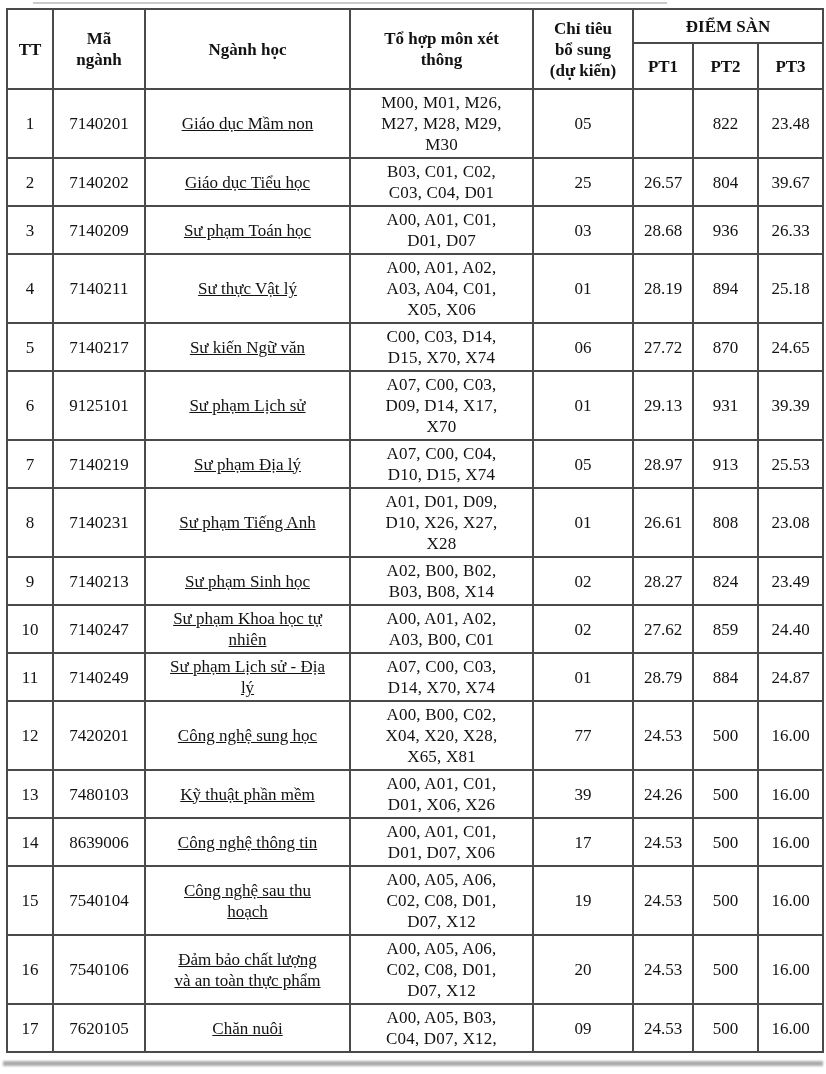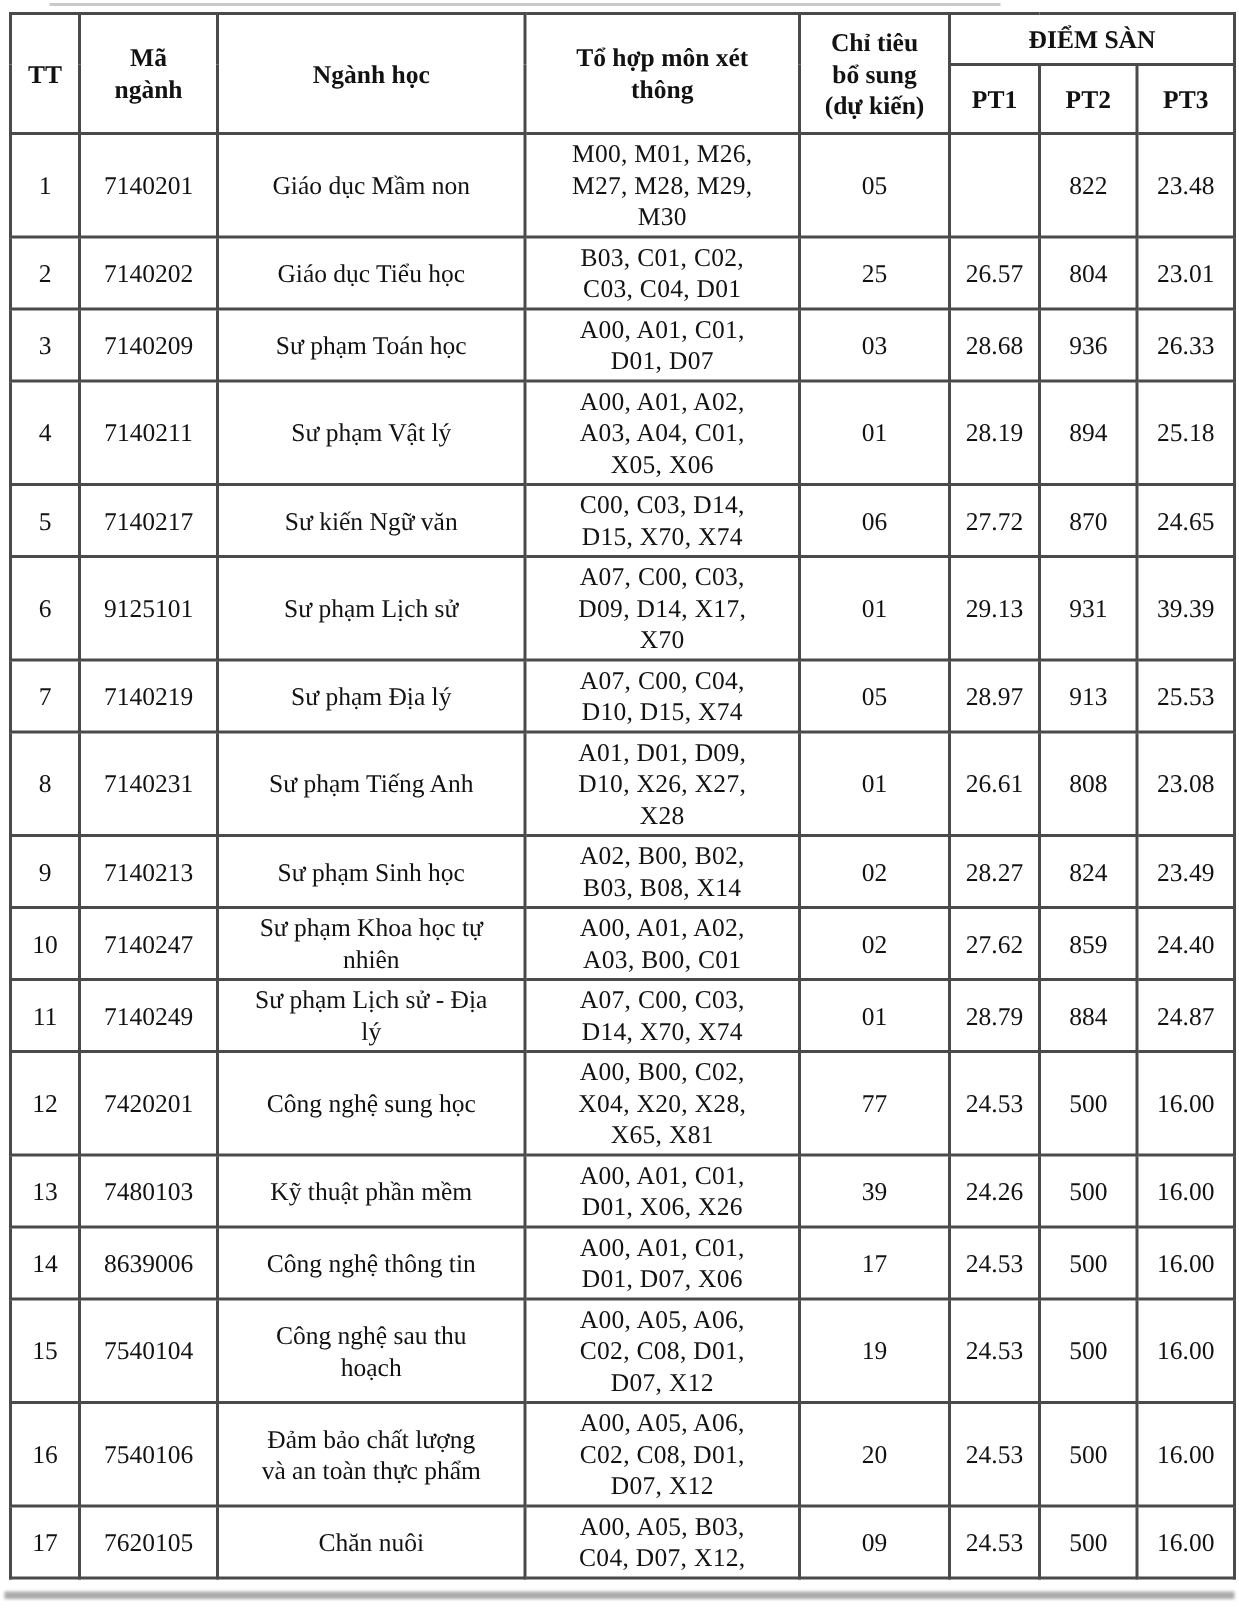--- a/index.html
+++ b/index.html
@@ -53,20 +53,21 @@
   table.admissions th {
     font-weight: bold;
   }
   thead tr.hrow-top { height: 34px; }
   thead tr.hrow-bottom { height: 46px; }
   .pre { white-space: pre-line; }
   td.cell-major {
     text-align: left;
     padding-left: 7px;
     padding-right: 4px;
+    text-decoration: underline;
   }
   td.cell-combos { letter-spacing: 0.2px; margin-left: 20px; }
 </style>
 </head>
 <body>
 
 <div class="scan-line-top"></div>
 
 <table class="admissions">
   <colgroup>
@@ -113,37 +114,37 @@
     </tr>
     <tr>
       <td>2</td>
       <td>7140202</td>
       <td class="cell-major pre">Giáo dục Tiểu học</td>
       <td class="cell-combos pre">B03, C01, C02,
 C03, C04, D01</td>
       <td>25</td>
       <td>26.57</td>
       <td>804</td>
-      <td>23.01</td>
+      <td>39.67</td>
     </tr>
     <tr>
       <td>3</td>
       <td>7140209</td>
       <td class="cell-major pre">Sư phạm Toán học</td>
       <td class="cell-combos pre">A00, A01, C01,
 D01, D07</td>
       <td>03</td>
       <td>28.68</td>
       <td>936</td>
       <td>26.33</td>
     </tr>
     <tr>
       <td>4</td>
       <td>7140211</td>
-      <td class="cell-major pre">Sư phạm Vật lý</td>
+      <td class="cell-major pre">Sư thực Vật lý</td>
       <td class="cell-combos pre">A00, A01, A02,
 A03, A04, C01,
 X05, X06</td>
       <td>01</td>
       <td>28.19</td>
       <td>894</td>
       <td>25.18</td>
     </tr>
     <tr>
       <td>5</td>

